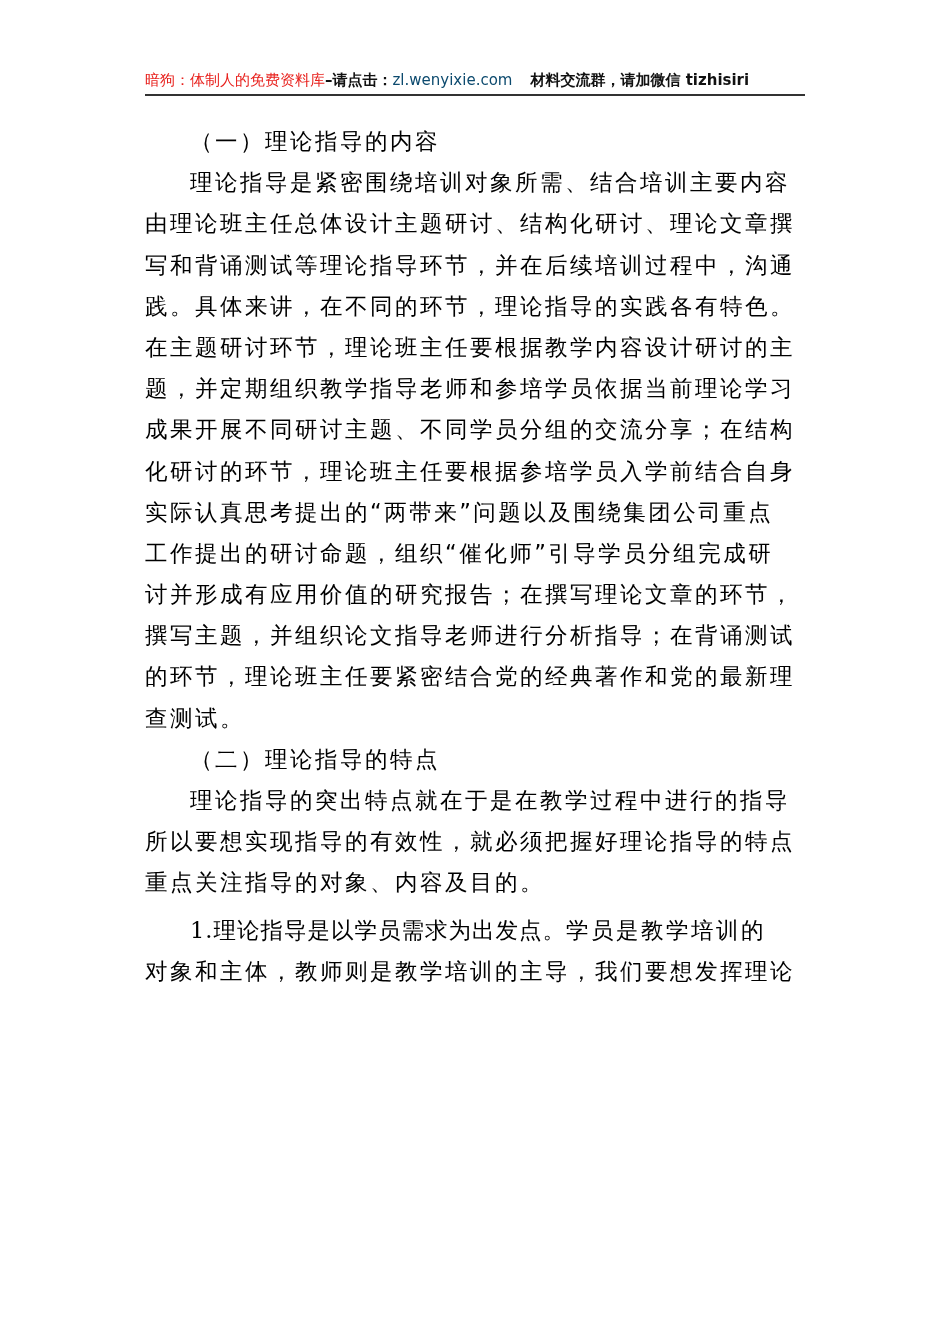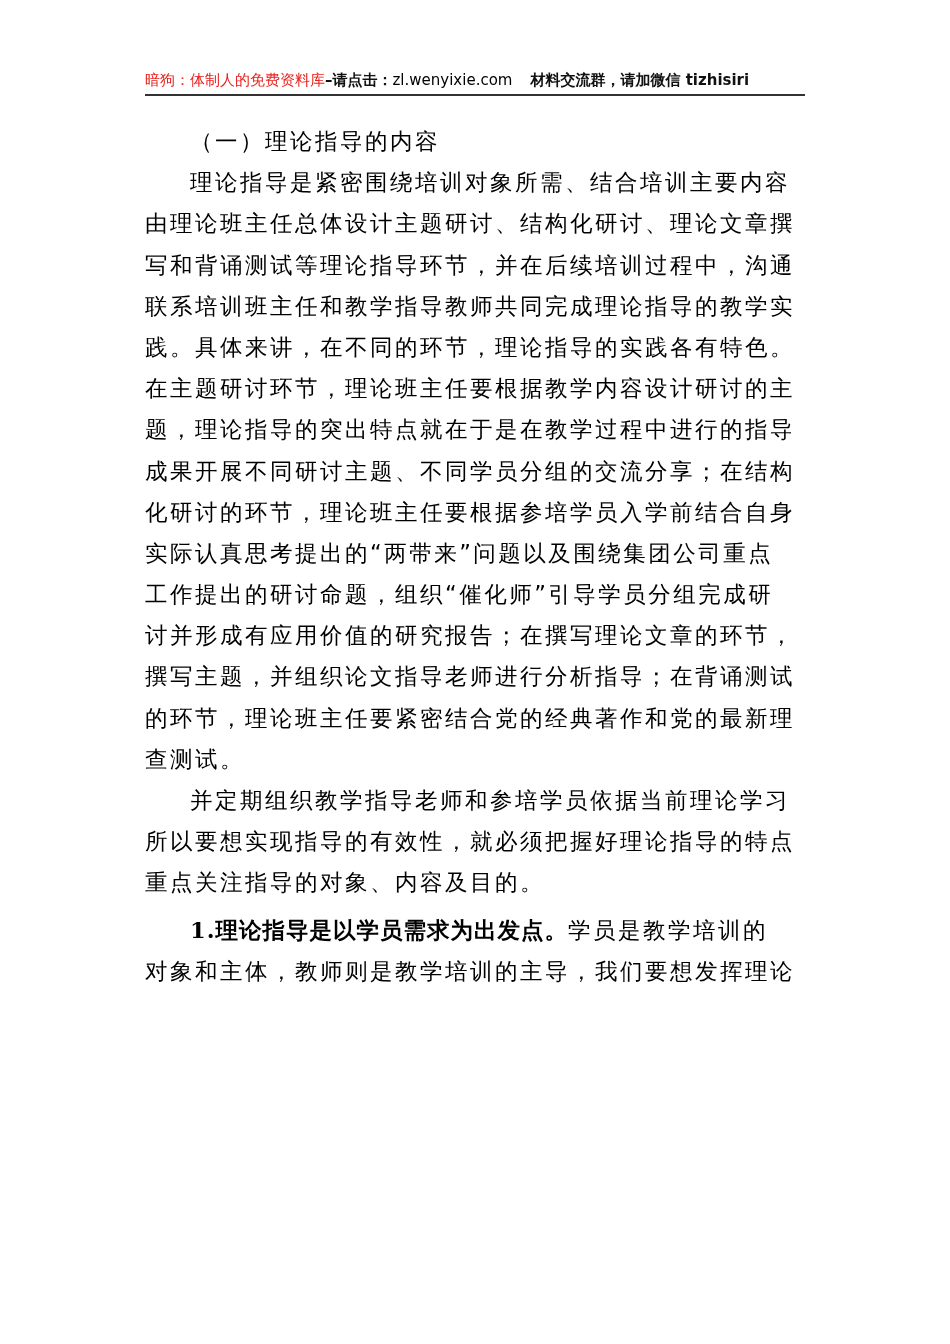--- a/index.html
+++ b/index.html
@@ -1,54 +1,54 @@
 <!DOCTYPE html>
 <html><head>
 <meta charset="utf-8">
 <style>
   html,body{margin:0;padding:0;background:#fff;}
   body{width:950px;height:1344px;position:relative;overflow:hidden;font-family:"DejaVu Sans","Liberation Sans",sans-serif;}
   .header{position:absolute;left:145px;top:68px;width:660px;height:24px;font-size:15px;white-space:nowrap;line-height:24px;}
   .header .red{color:#e8211d;}
   .header .black{color:#111;font-weight:bold;}
-  .header .blue{color:#000000;}
+  .header .blue{color:#0c4a6e;}
   .header .gap{display:inline-block;width:18px;}
   .rule{position:absolute;left:145px;top:94px;width:660px;height:2px;background:#333;}
   .page{position:absolute;left:145px;top:121px;width:662px;}
   .line{height:41.2px;line-height:41.2px;font-size:22.5px;color:#000000;white-space:nowrap;letter-spacing:2.5px;overflow:visible;font-family:"DejaVu Sans",sans-serif;}
   .indent{padding-left:45px;}
   .heading{padding-left:45px;}
-  .bold{font-weight:bold;font-family:"DejaVu Serif",serif;letter-spacing:1px;}
+  .bold{font-weight:normal;font-family:"DejaVu Serif",serif;letter-spacing:1px;}
   .spacer{height:6px;}
 </style>
 </head>
 <body>
 
 <div class="header">
   <span class="red">暗狗：体制人的免费资料库</span><span class="black">–请点击：</span><span class="blue">zl.wenyixie.com</span><span class="gap"></span><span class="black">材料交流群，请加微信 tizhisiri</span>
 </div>
 <div class="rule"></div>
 
 <div class="page">
   <div class="line heading">（一）理论指导的内容</div>
   <div class="line indent">理论指导是紧密围绕培训对象所需、结合培训主要内容</div>
   <div class="line">由理论班主任总体设计主题研讨、结构化研讨、理论文章撰</div>
   <div class="line">写和背诵测试等理论指导环节，并在后续培训过程中，沟通</div>
-  <div class="line">联系培训班主任和教学指导教师共同完成理论指导的教学实</div>
   <div class="line">践。具体来讲，在不同的环节，理论指导的实践各有特色。</div>
   <div class="line">在主题研讨环节，理论班主任要根据教学内容设计研讨的主</div>
-  <div class="line">题，理论指导的突出特点就在于是在教学过程中进行的指导</div>
+  <div class="line">题，并定期组织教学指导老师和参培学员依据当前理论学习</div>
   <div class="line">成果开展不同研讨主题、不同学员分组的交流分享；在结构</div>
   <div class="line">化研讨的环节，理论班主任要根据参培学员入学前结合自身</div>
   <div class="line">实际认真思考提出的“两带来”问题以及围绕集团公司重点</div>
   <div class="line">工作提出的研讨命题，组织“催化师”引导学员分组完成研</div>
   <div class="line">讨并形成有应用价值的研究报告；在撰写理论文章的环节，</div>
   <div class="line">撰写主题，并组织论文指导老师进行分析指导；在背诵测试</div>
   <div class="line">的环节，理论班主任要紧密结合党的经典著作和党的最新理</div>
   <div class="line">查测试。</div>
 
-  <div class="line indent">并定期组织教学指导老师和参培学员依据当前理论学习</div>
+  <div class="line heading">（二）理论指导的特点</div>
+  <div class="line indent">理论指导的突出特点就在于是在教学过程中进行的指导</div>
   <div class="line">所以要想实现指导的有效性，就必须把握好理论指导的特点</div>
   <div class="line">重点关注指导的对象、内容及目的。</div>
   <div class="spacer"></div>
   <div class="line indent"><span class="bold">1.理论指导是以学员需求为出发点。</span><span>学员是教学培训的</span></div>
   <div class="line">对象和主体，教师则是教学培训的主导，我们要想发挥理论</div>
 </div>
 
 </body></html>

